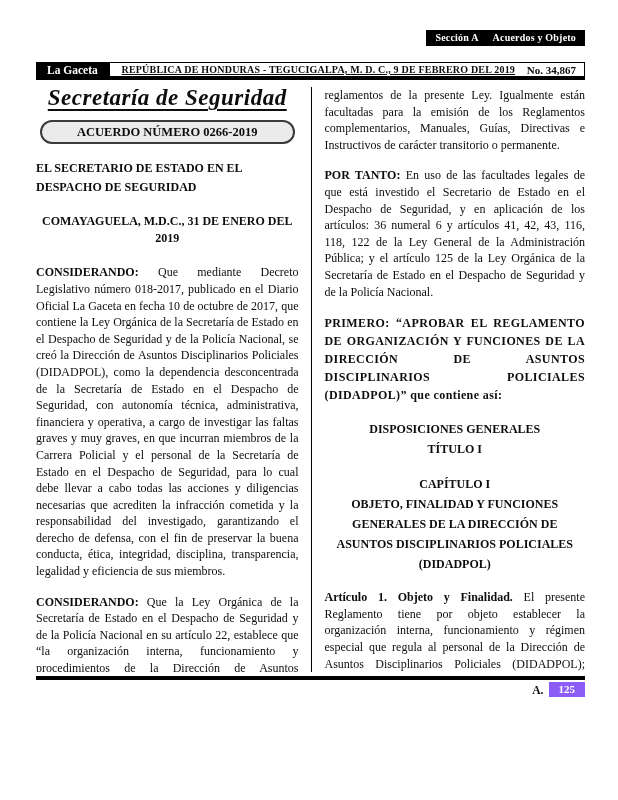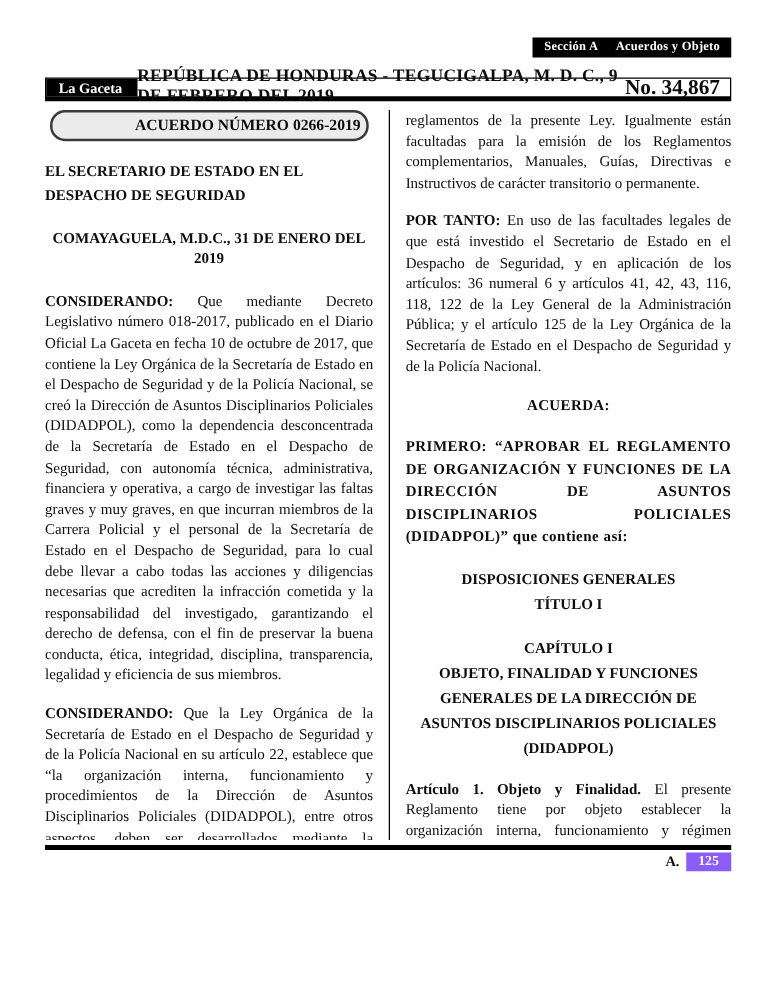--- a/index.html
+++ b/index.html
@@ -34,43 +34,43 @@
   }
   .gaceta-box {
     background: #000; color: #fff;
     font-weight: bold; font-size: 11.5px;
     padding: 1px 12px 0 10px;
     display: flex; align-items: center;
     flex: 0 0 auto;
   }
   .masthead-mid {
     flex: 1 1 auto; display: flex; align-items: center; justify-content: center;
-    font-weight: bold; font-size: 14px; letter-spacing: .2px;
+    font-weight: bold; font-size: 10px; letter-spacing: .2px; text-decoration: underline;
   }
   .issue-no {
     flex: 0 0 auto; display: flex; align-items: center;
-    font-weight: bold; font-size: 17px; padding-right: 8px;
+    font-weight: bold; font-size: 11px; padding-right: 8px;
   }
 
   
   .columns { flex: 1 1 auto; min-height: 0; overflow: hidden; display: flex; margin-top: 7px; }
   .col { width: 50%; font-size: 12px; line-height: 16.6px; }
   .col-left  { padding-right: 12px; }
   .col-right { border-left: 1.5px solid #000; padding-left: 13px; }
 
   .section-title {
     font-size: 23px; font-weight: bold; font-style: italic;
     text-align: center; letter-spacing: .5px;
     text-decoration: underline; text-decoration-thickness: 2px; text-underline-offset: 4px;
     margin: 3px 0 13px 0;
   }
   .acuerdo-box {
     border: 2px solid #3a3a3a; border-radius: 12px;
     background: #ebebeb;
-    text-align: right; font-weight: bold; font-size: 12.5px;
+    text-align: center; font-weight: bold; font-size: 12.5px;
     padding: 2px 4px; margin: 0 4px 15px 4px;
   }
   .heading-center {
     font-weight: bold; 
     line-height: 19px; margin-bottom: 16px;
   }
   .dateline { font-weight: bold; text-align: center; margin-bottom: 18px; }
 
   .para { text-align: justify; margin-bottom: 14px; }
   .para:last-child { margin-bottom: 0; }
@@ -110,40 +110,40 @@
 
   <div class="masthead-bar">
     <div class="gaceta-box">La Gaceta</div>
     <div class="masthead-mid">REPÚBLICA DE HONDURAS  - TEGUCIGALPA, M. D. C., 9 DE FEBRERO DEL 2019</div>
     <div class="issue-no">No. 34,867</div>
   </div>
 
   <div class="columns">
 
     <div class="col col-left">
+      <div class="section-title">Secretaría de Seguridad</div>
 
       <div class="acuerdo-box">ACUERDO NÚMERO 0266-2019</div>
 
       <div class="heading-center">EL SECRETARIO DE ESTADO EN EL DESPACHO DE SEGURIDAD</div>
 
       <div class="dateline">COMAYAGUELA, M.D.C., 31 DE ENERO DEL 2019</div>
 
       <p class="para"><span class="lead">CONSIDERANDO: </span><span>Que mediante Decreto Legislativo número 018-2017, publicado en el Diario Oficial La Gaceta en fecha 10 de octubre de 2017, que contiene la Ley Orgánica de la Secretaría de Estado en el Despacho de Seguridad y de la Policía Nacional, se creó la Dirección de Asuntos Disciplinarios Policiales (DIDADPOL), como la dependencia desconcentrada de la Secretaría de Estado en el Despacho de Seguridad, con autonomía técnica, administrativa, financiera y operativa, a cargo de investigar las faltas graves y muy graves, en que incurran miembros de la Carrera Policial y el  personal de la Secretaría de Estado en el Despacho de Seguridad, para lo cual debe llevar a cabo todas las acciones y diligencias necesarias que acrediten la infracción cometida y la responsabilidad del investigado, garantizando el derecho de defensa, con el fin de preservar la buena conducta, ética, integridad, disciplina, transparencia, legalidad y eficiencia de sus miembros.</span></p>
 
       <p class="para"><span class="lead">CONSIDERANDO: </span><span>Que la Ley Orgánica de la Secretaría de Estado en el Despacho de Seguridad y de la Policía Nacional en su artículo 22, establece que “la organización interna, funcionamiento y procedimientos de la Dirección de Asuntos Disciplinarios Policiales (DIDADPOL), entre otros aspectos, deben ser desarrollados mediante la reglamentación correspondiente”.</span></p>
 
       <p class="para"><span class="lead">CONSIDERANDO: </span><span>Que la Ley Orgánica de la Secretaría de Estado en el Despacho de Seguridad y de la Policía Nacional, en su artículo 125, sobre los Reglamentos, establece que la Comisión Especial para el proceso de Depuración y Transformación de la Policía Nacional debe elaborar los</span></p>
     </div>
 
     <div class="col col-right">
       <p class="para">reglamentos de la presente Ley. Igualmente están facultadas para la emisión de los Reglamentos complementarios, Manuales, Guías, Directivas e Instructivos de carácter transitorio o permanente.</p>
 
       <p class="para"><span class="lead">POR TANTO: </span><span>En uso de las facultades legales de que está investido el Secretario de Estado en el Despacho de Seguridad, y en aplicación de los artículos: 36 numeral 6 y artículos 41, 42, 43, 116, 118, 122 de la Ley General de la Administración Pública; y el artículo 125 de la Ley Orgánica de la Secretaría de Estado en el Despacho de Seguridad y de la Policía Nacional.</span></p>
 
-      <div class="acuerda-heading">ACUERDA:</div>
 
       <p class="bold-para">PRIMERO: “APROBAR EL REGLAMENTO DE ORGANIZACIÓN Y FUNCIONES DE LA DIRECCIÓN DE ASUNTOS DISCIPLINARIOS POLICIALES (DIDADPOL)” que contiene así:</p>
 
       <div class="mid-heading">
         <span class="line">DISPOSICIONES GENERALES</span>
         <span class="line">TÍTULO I</span>
       </div>
 
       <div class="mid-heading">
         <span class="line">CAPÍTULO I</span>

